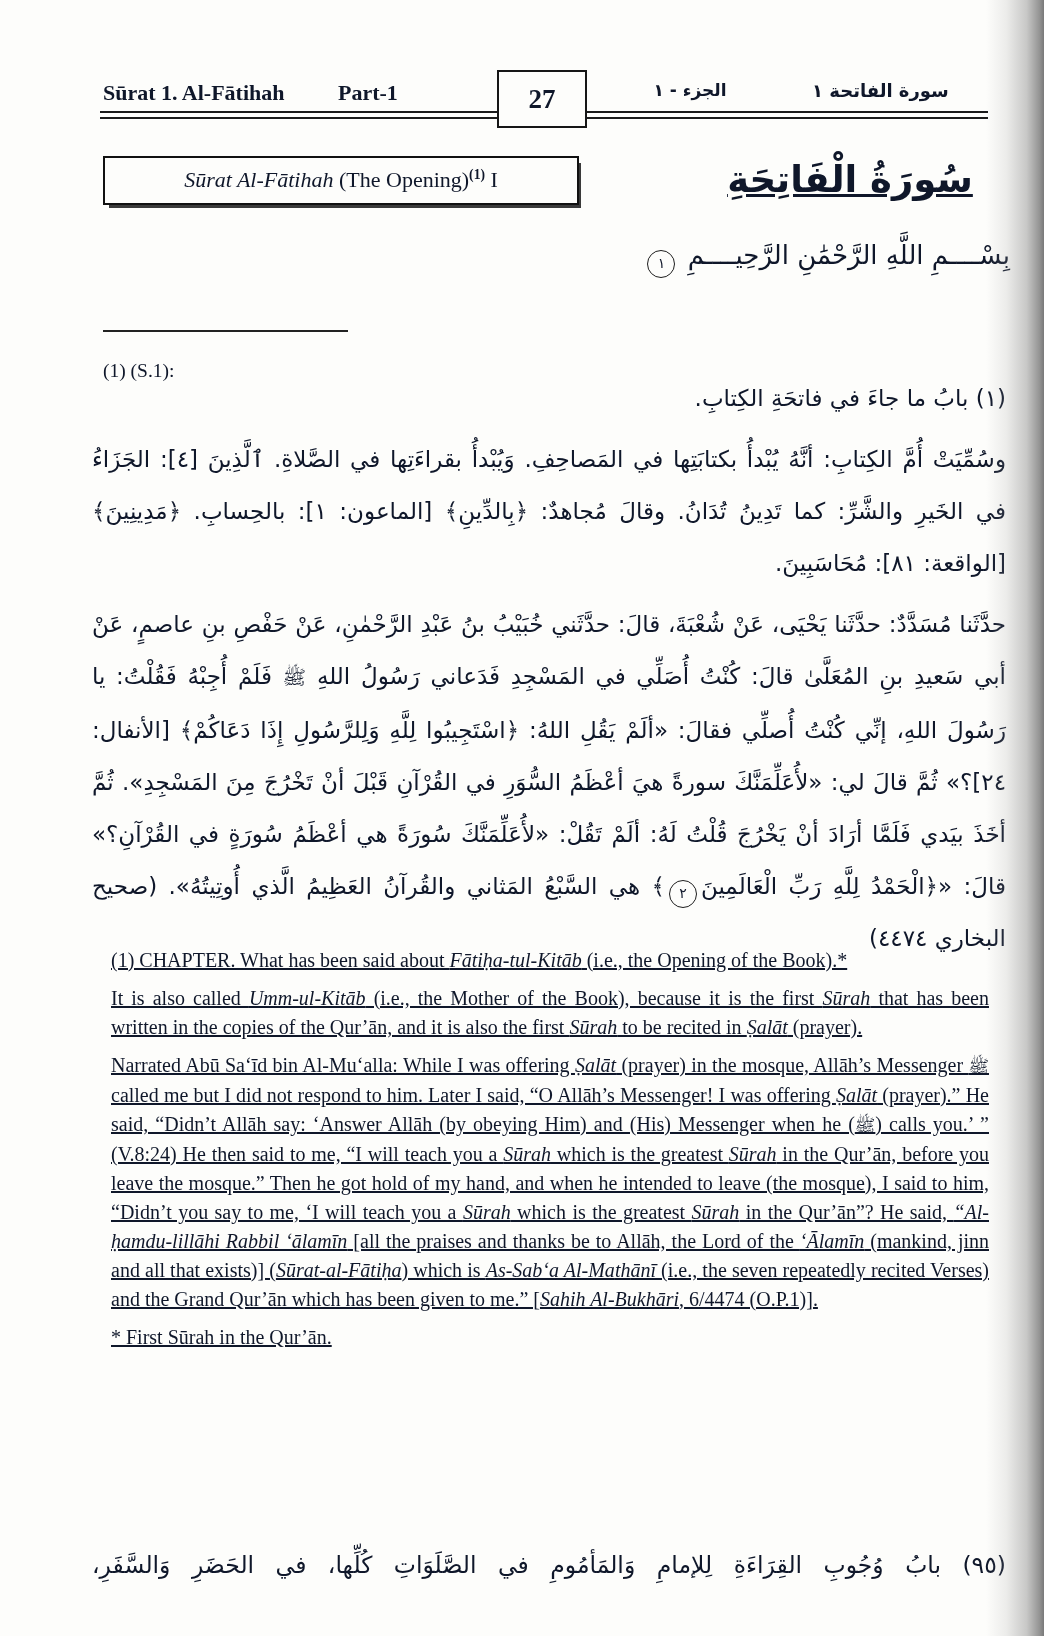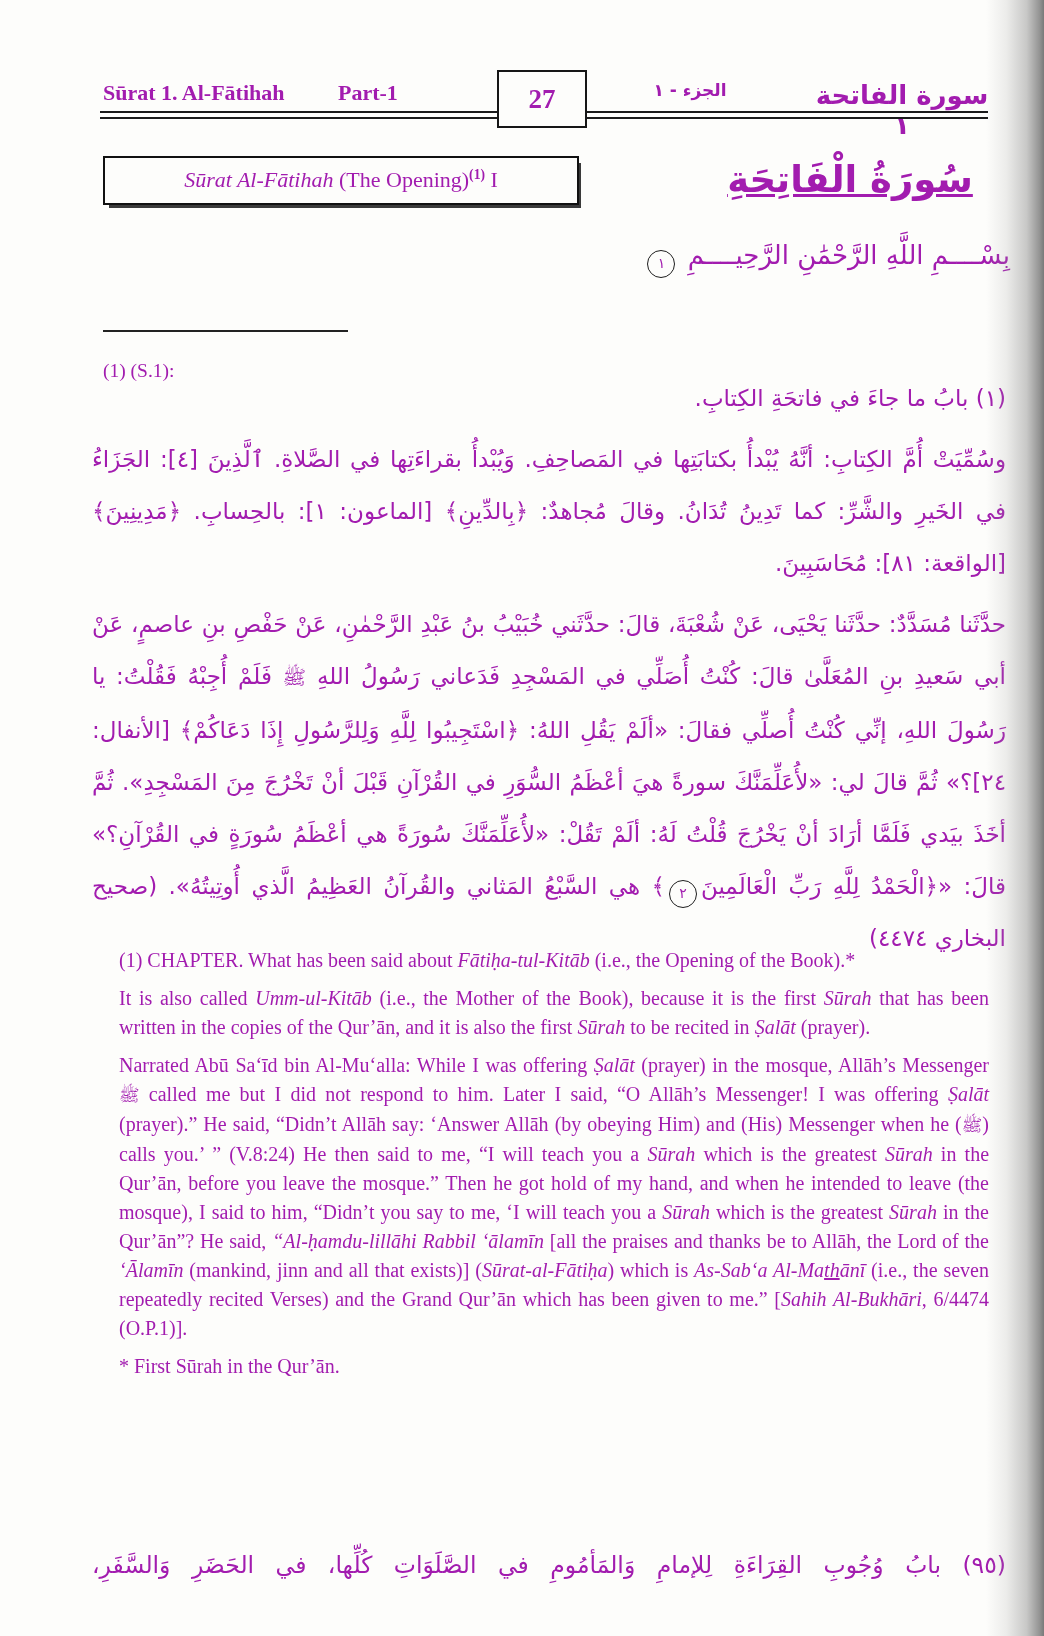--- a/index.html
+++ b/index.html
@@ -1,38 +1,38 @@
 <!DOCTYPE html>
 <html><head>
 <meta charset="utf-8">
 <style>
   html,body{margin:0;padding:0;background:#e8e8e8;}
   .page{
     position:relative;
     width:1044px;height:1636px;
     background:#fdfdfb;
-    color:#a21caf;
+    color:#0f172a;
     font-family:"Liberation Serif", serif;
     overflow:hidden;
   }
   .abs{position:absolute;}
   .ar{direction:rtl;font-family:"DejaVu Sans", sans-serif;}
   .en{font-family:"Liberation Serif", serif;}
 
   
   .hdr-left{left:103px;top:80px;font-size:22px;font-weight:700;}
   .hdr-part{left:338px;top:80px;font-size:22px;font-weight:700;}
   .pagebox{
     left:497px;top:70px;width:86px;height:54px;
     border:2.5px solid #161616;background:#fdfdfb;z-index:3;
     display:flex;align-items:center;justify-content:center;
     font-size:27px;font-weight:700;
   }
   .hdr-juz{left:620px;top:80px;width:140px;font-size:17px;font-weight:700;text-align:center;}
-  .hdr-surah{left:812px;top:80px;width:180px;font-size:26px;font-weight:700;text-align:center;}
+  .hdr-surah{left:812px;top:80px;width:180px;font-size:18px;font-weight:700;text-align:left;}
   .dblrule{
     left:100px;top:111px;width:888px;height:4px;
     border-top:2.5px solid #1a1a1a;border-bottom:2.5px solid #1a1a1a;z-index:1;
   }
 
   
   .titlebox{
     left:103px;top:156px;width:472px;height:45px;
     border:2.5px solid #111;box-shadow:4px 5px 0 -2px #3a3a3a;
     display:flex;align-items:center;justify-content:center;
@@ -47,21 +47,21 @@
 
   
   .fnrule{left:103px;top:330px;width:245px;height:2px;background:#222;}
   .fnlabel{left:103px;top:360px;font-size:19.5px;}
 
   .arblock{left:92px;top:372px;width:914px;font-size:23px;line-height:52px;}
   .arblock .p1{text-align:right;}
   .arblock .pj{text-align:justify;margin-top:9px;}
 
   .enblock{left:103px;top:946px;width:886px;font-size:20px;line-height:29px;text-align:justify;}
-  .enblock p{margin:0 0 9px 16px;}
+  .enblock p{margin:0 0 9px 8px;text-decoration:underline;}
   .enblock .aster{margin-top:3px;}
 
   .arbottom{left:92px;top:1540px;width:914px;font-size:23.5px;line-height:50px;
     text-align:justify;text-align-last:justify;}
 
   
   .st-b{font-weight:400;}
   .st-i{font-style:italic;}
   .st-s{vertical-align:super;font-size:0.62em;font-weight:700;}
   .st-u{text-decoration:underline;}

